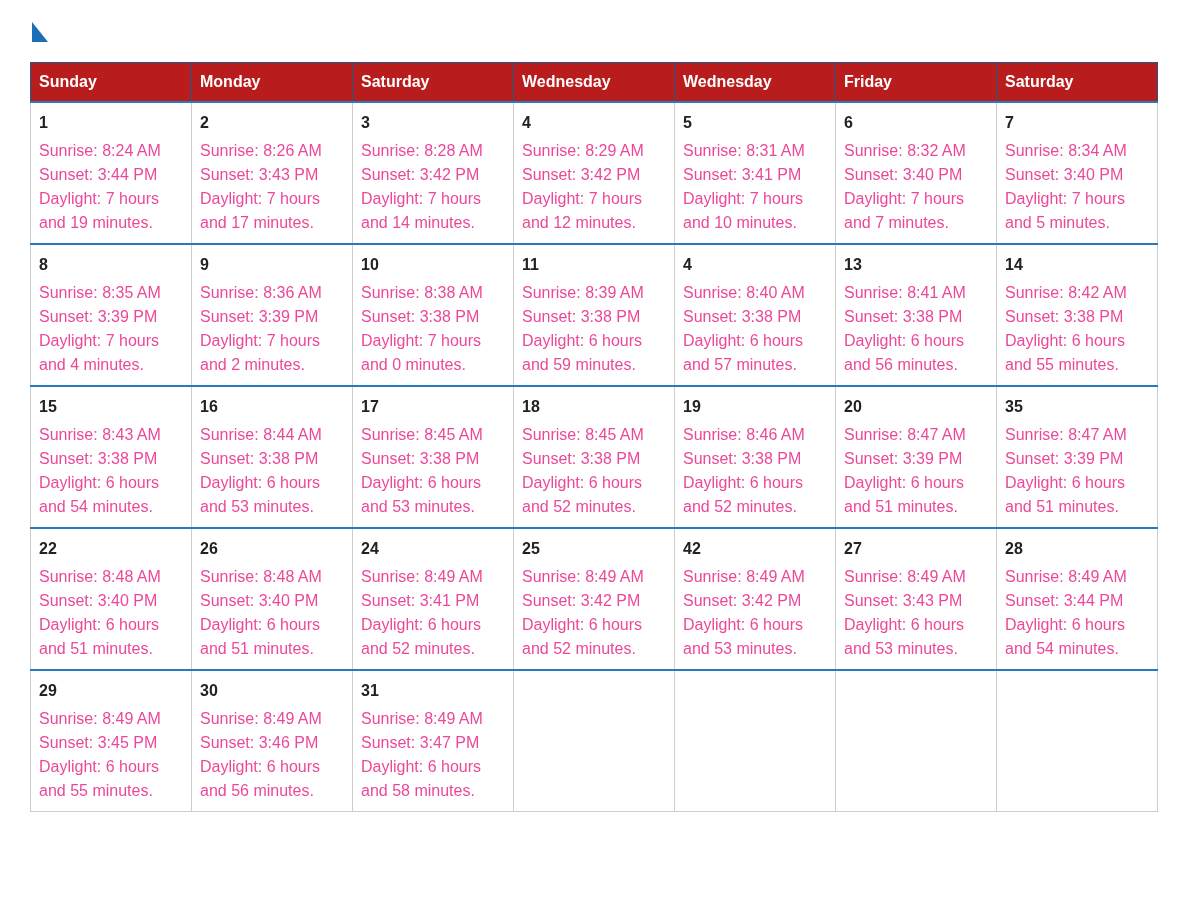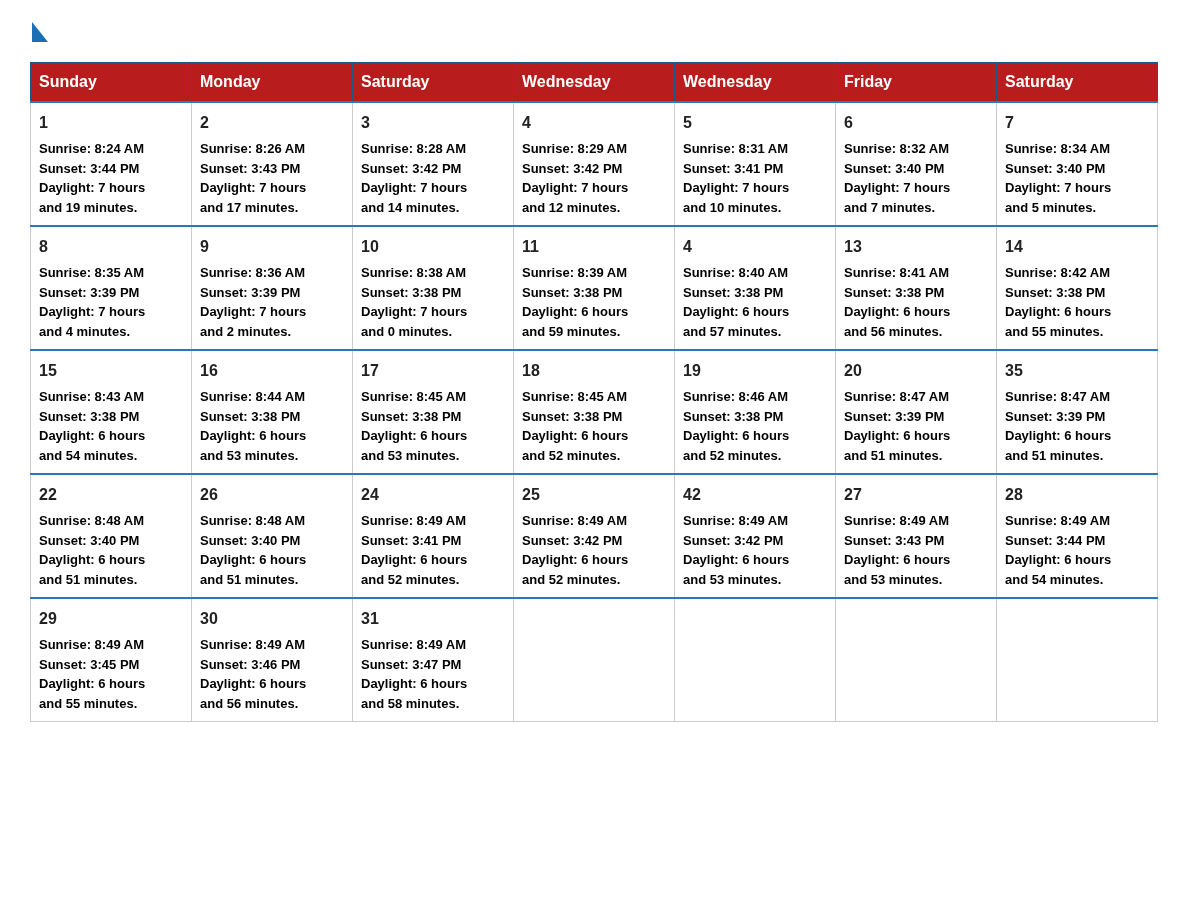--- a/index.html
+++ b/index.html
@@ -56,23 +56,22 @@
       border-top: 2px solid #2a7ab8;
     }
     .day-number {
       font-size: 16px;
       font-weight: bold;
       color: #222;
       display: block;
       margin-bottom: 4px;
     }
     .day-info {
-      font-size: 13px;
-      color: #000000;
-      font-weight: bold;
+      font-size: 16px;
+      color: #ec4899;
     }
     tbody tr:nth-child(even) td {
       background-color: #fff;
     }
     tbody tr td.empty {
       background: #fff;
     }
     .logo-container {
       display: flex;
       flex-direction: row;

